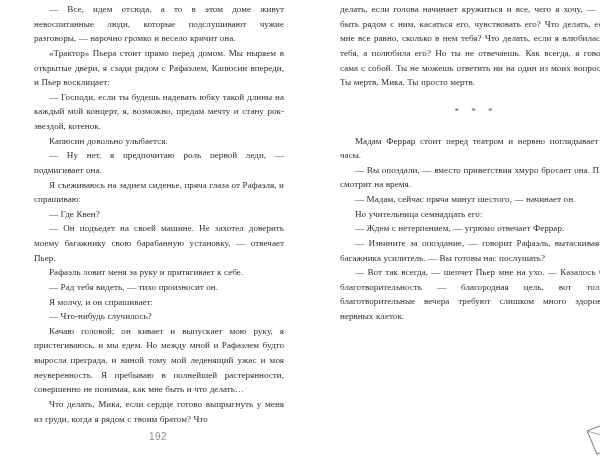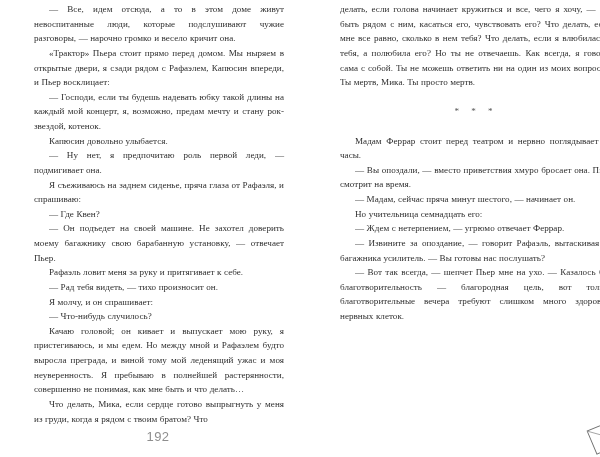--- a/index.html
+++ b/index.html
@@ -60,21 +60,21 @@
     letter-spacing: 5px;
     color: #555;
   }
   .sep-space {
     height: 14.62px;
   }
 
   .folio {
     position: absolute;
     bottom: 15px;
-    font-size: 13px;
+    font-size: 10px;
     line-height: 10px;
     color: #8e8e8e;
     letter-spacing: 0.4px;
     font-family: "Liberation Sans", sans-serif;
     text-align: center;
   }
   .folio-left  { left: 96px;  width: 56px; }
 
   .envelope {
     position: absolute;

